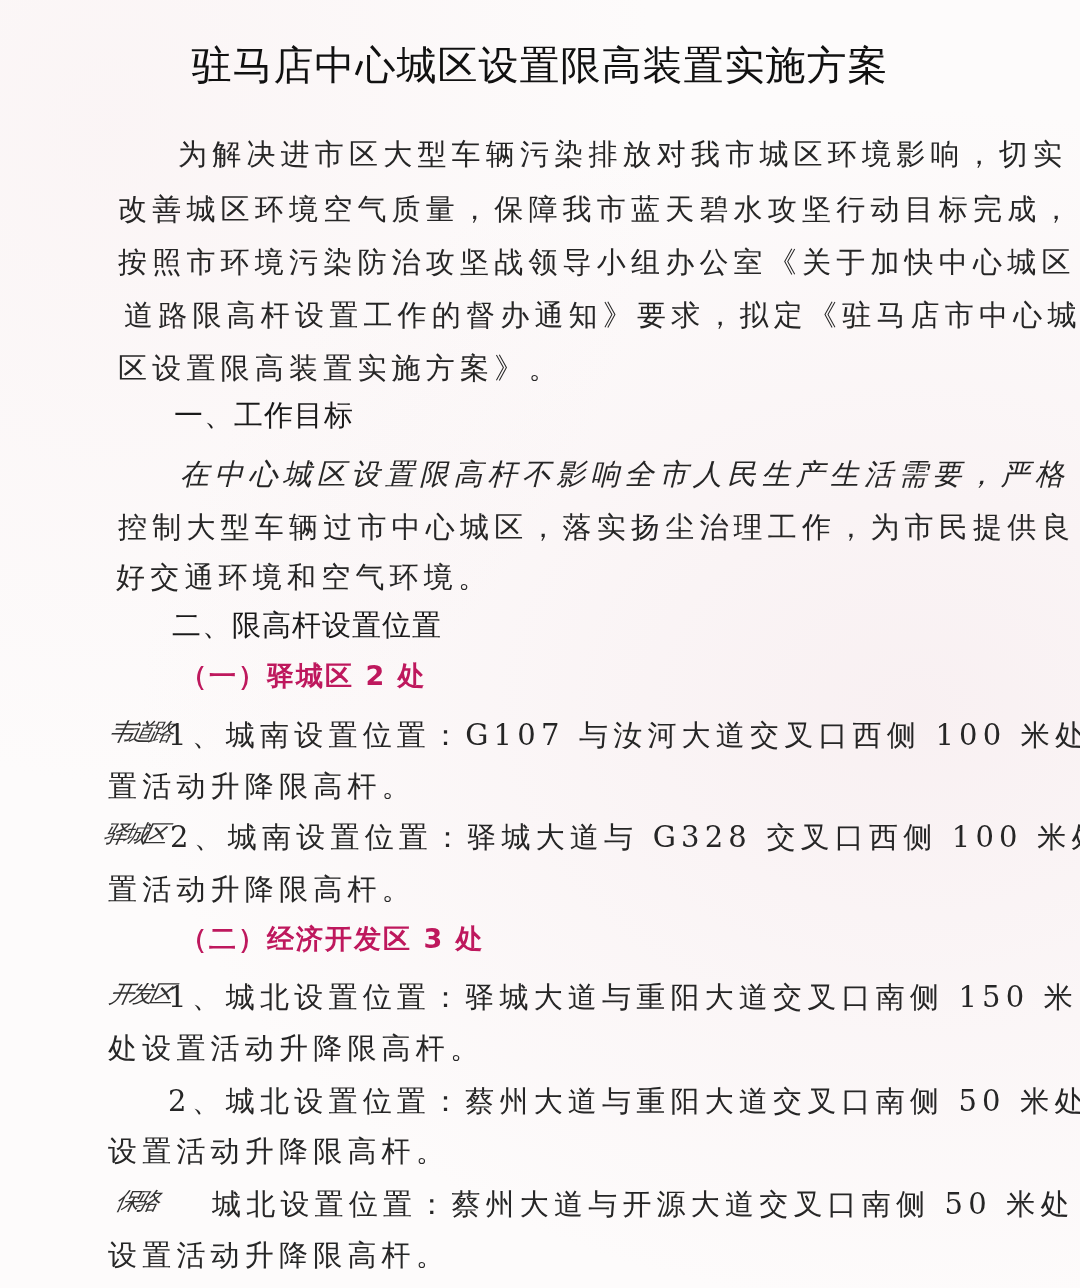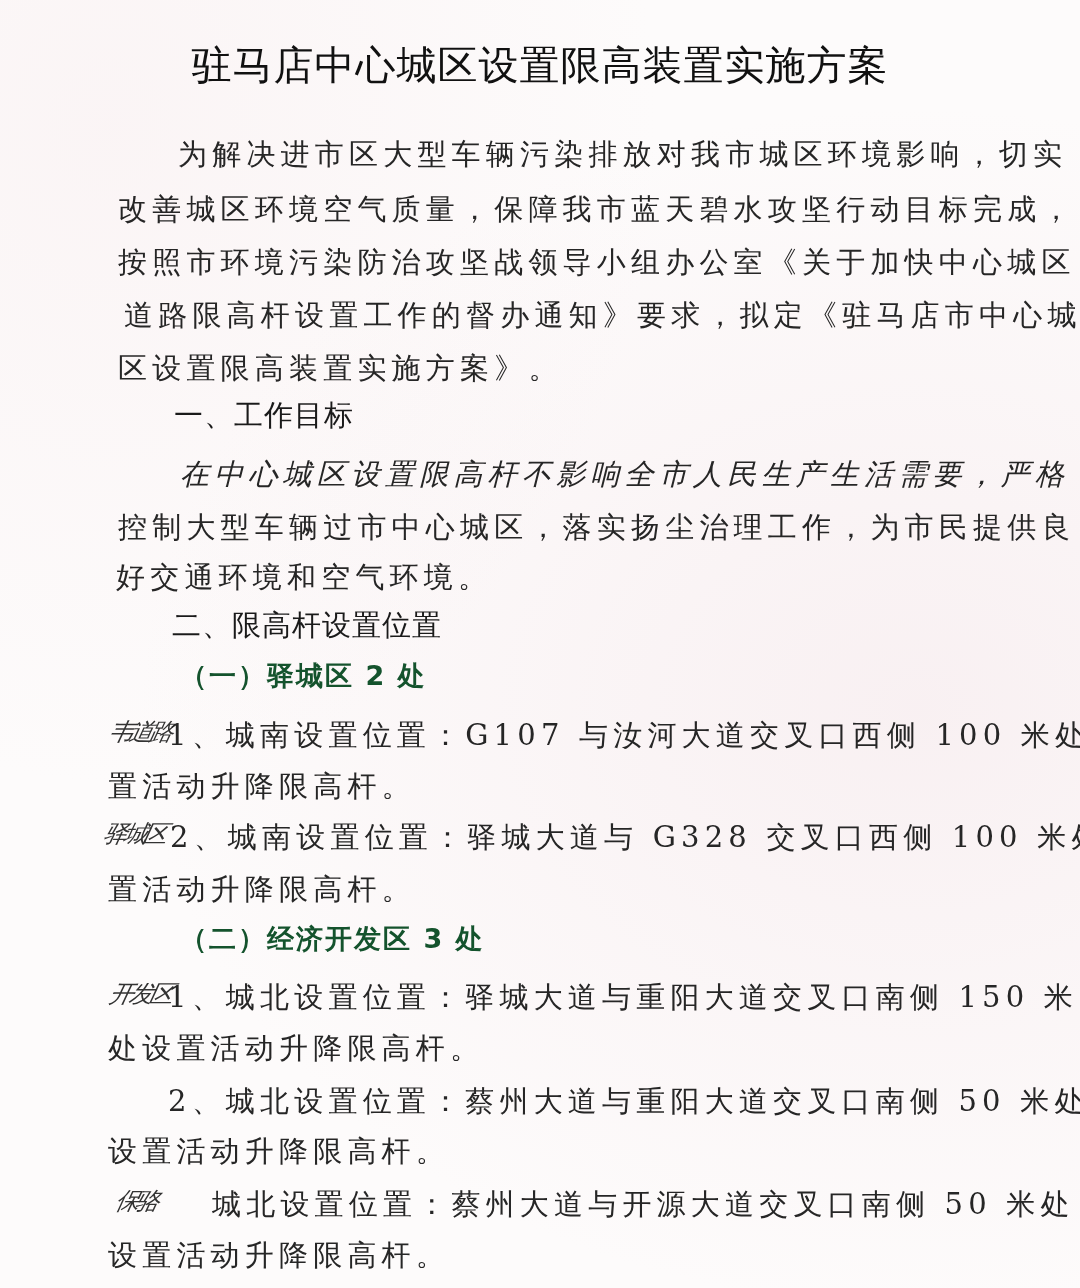--- a/index.html
+++ b/index.html
@@ -20,21 +20,21 @@
   }
   .line {
     position: absolute; font-size: 29px; letter-spacing: 5.2px; white-space: nowrap; color: #262626;
   }
   .heading {
     position: absolute; font-family: Liberation Serif, serif;
     font-size: 29px; letter-spacing: 1px; white-space: nowrap; color: #1a1a1a;
   }
   .sub {
     position: absolute; font-family: "DejaVu Sans", "Liberation Sans", sans-serif; font-weight: bold;
-    font-size: 27px; letter-spacing: 2px; white-space: nowrap; color: #14532d;
+    font-size: 27px; letter-spacing: 2px; white-space: nowrap; color: #be185d;
   }
   .sig {
     position: absolute; font-family: "DejaVu Serif", serif; font-style: italic;
     font-size: 24px; color: #333; letter-spacing: -4px; transform: skewX(-12deg);
   }
 </style>
 </head>
 <body>
 
 <div class="title">驻马店中心城区设置限高装置实施方案</div>

